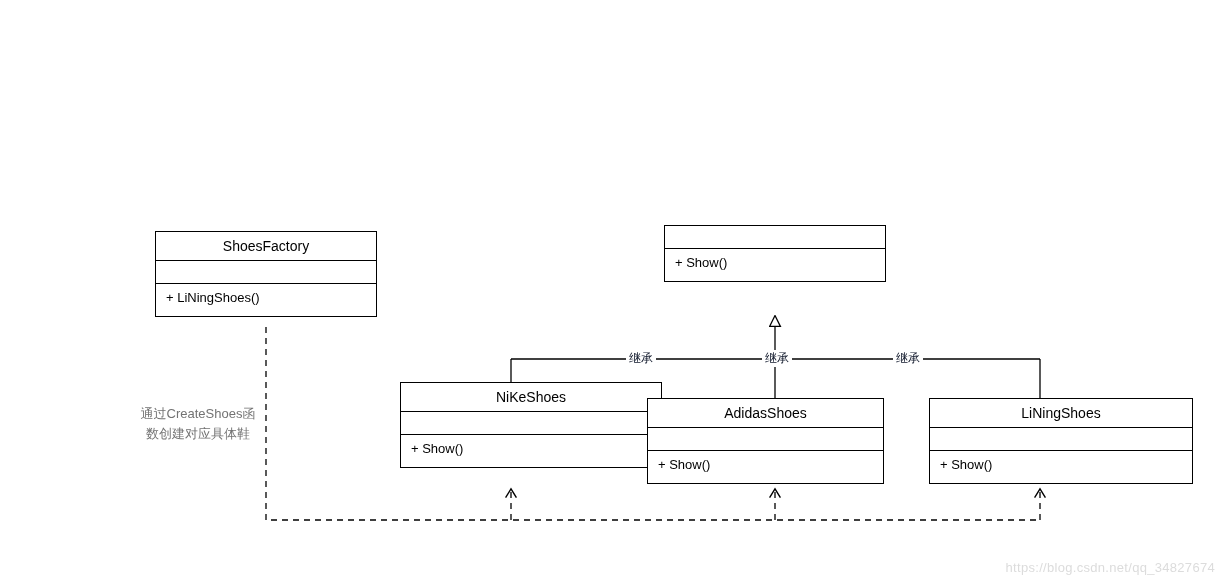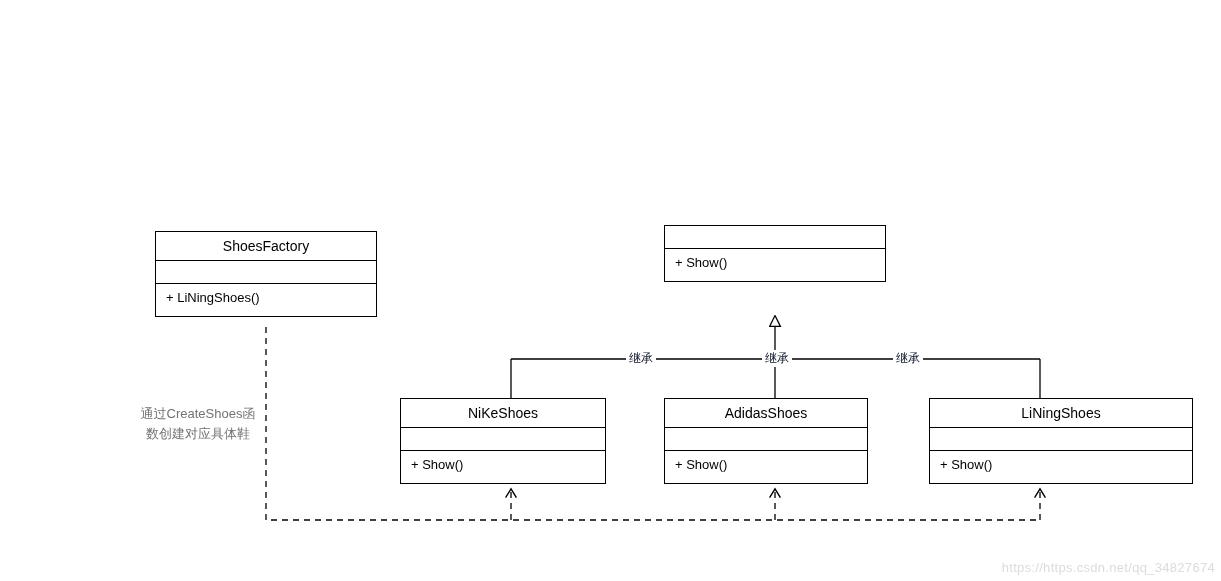--- a/index.html
+++ b/index.html
@@ -99,40 +99,40 @@
   <div class="class-title">ShoesFactory</div>
   <div class="class-attrs"></div>
   <div class="class-methods">+ LiNingShoes()</div>
 </div>
 
 <div class="class-box" style="left:664px; top:225px; width:222px;">
   <div class="class-attrs"></div>
   <div class="class-methods">+ Show()</div>
 </div>
 
-<div class="class-box" style="left:400px; top:398px; width:206px;">
+<div class="class-box" style="left:400px; top:382px; width:262px;">
   <div class="class-title">NiKeShoes</div>
   <div class="class-attrs"></div>
   <div class="class-methods">+ Show()</div>
 </div>
 
-<div class="class-box" style="left:664px; top:398px; width:204px;">
+<div class="class-box" style="left:647px; top:398px; width:237px;">
   <div class="class-title">AdidasShoes</div>
   <div class="class-attrs"></div>
   <div class="class-methods">+ Show()</div>
 </div>
 
 <div class="class-box" style="left:929px; top:398px; width:264px;">
   <div class="class-title">LiNingShoes</div>
   <div class="class-attrs"></div>
   <div class="class-methods">+ Show()</div>
 </div>
 
 <div class="edge-label" style="left:626px; top:350px;">继承</div>
 <div class="edge-label" style="left:762px; top:350px;">继承</div>
 <div class="edge-label" style="left:893px; top:350px;">继承</div>
 
 <div class="note" style="left:118px; top:404px; width:160px;">
   <span>通过CreateShoes函</span><br>
   <span>数创建对应具体鞋</span>
 </div>
 
-<div class="watermark">https://https.csdn.net/qq_34827674</div>
+<div class="watermark">https://blog.csdn.net/qq_34827674</div>
 
 </body></html>

